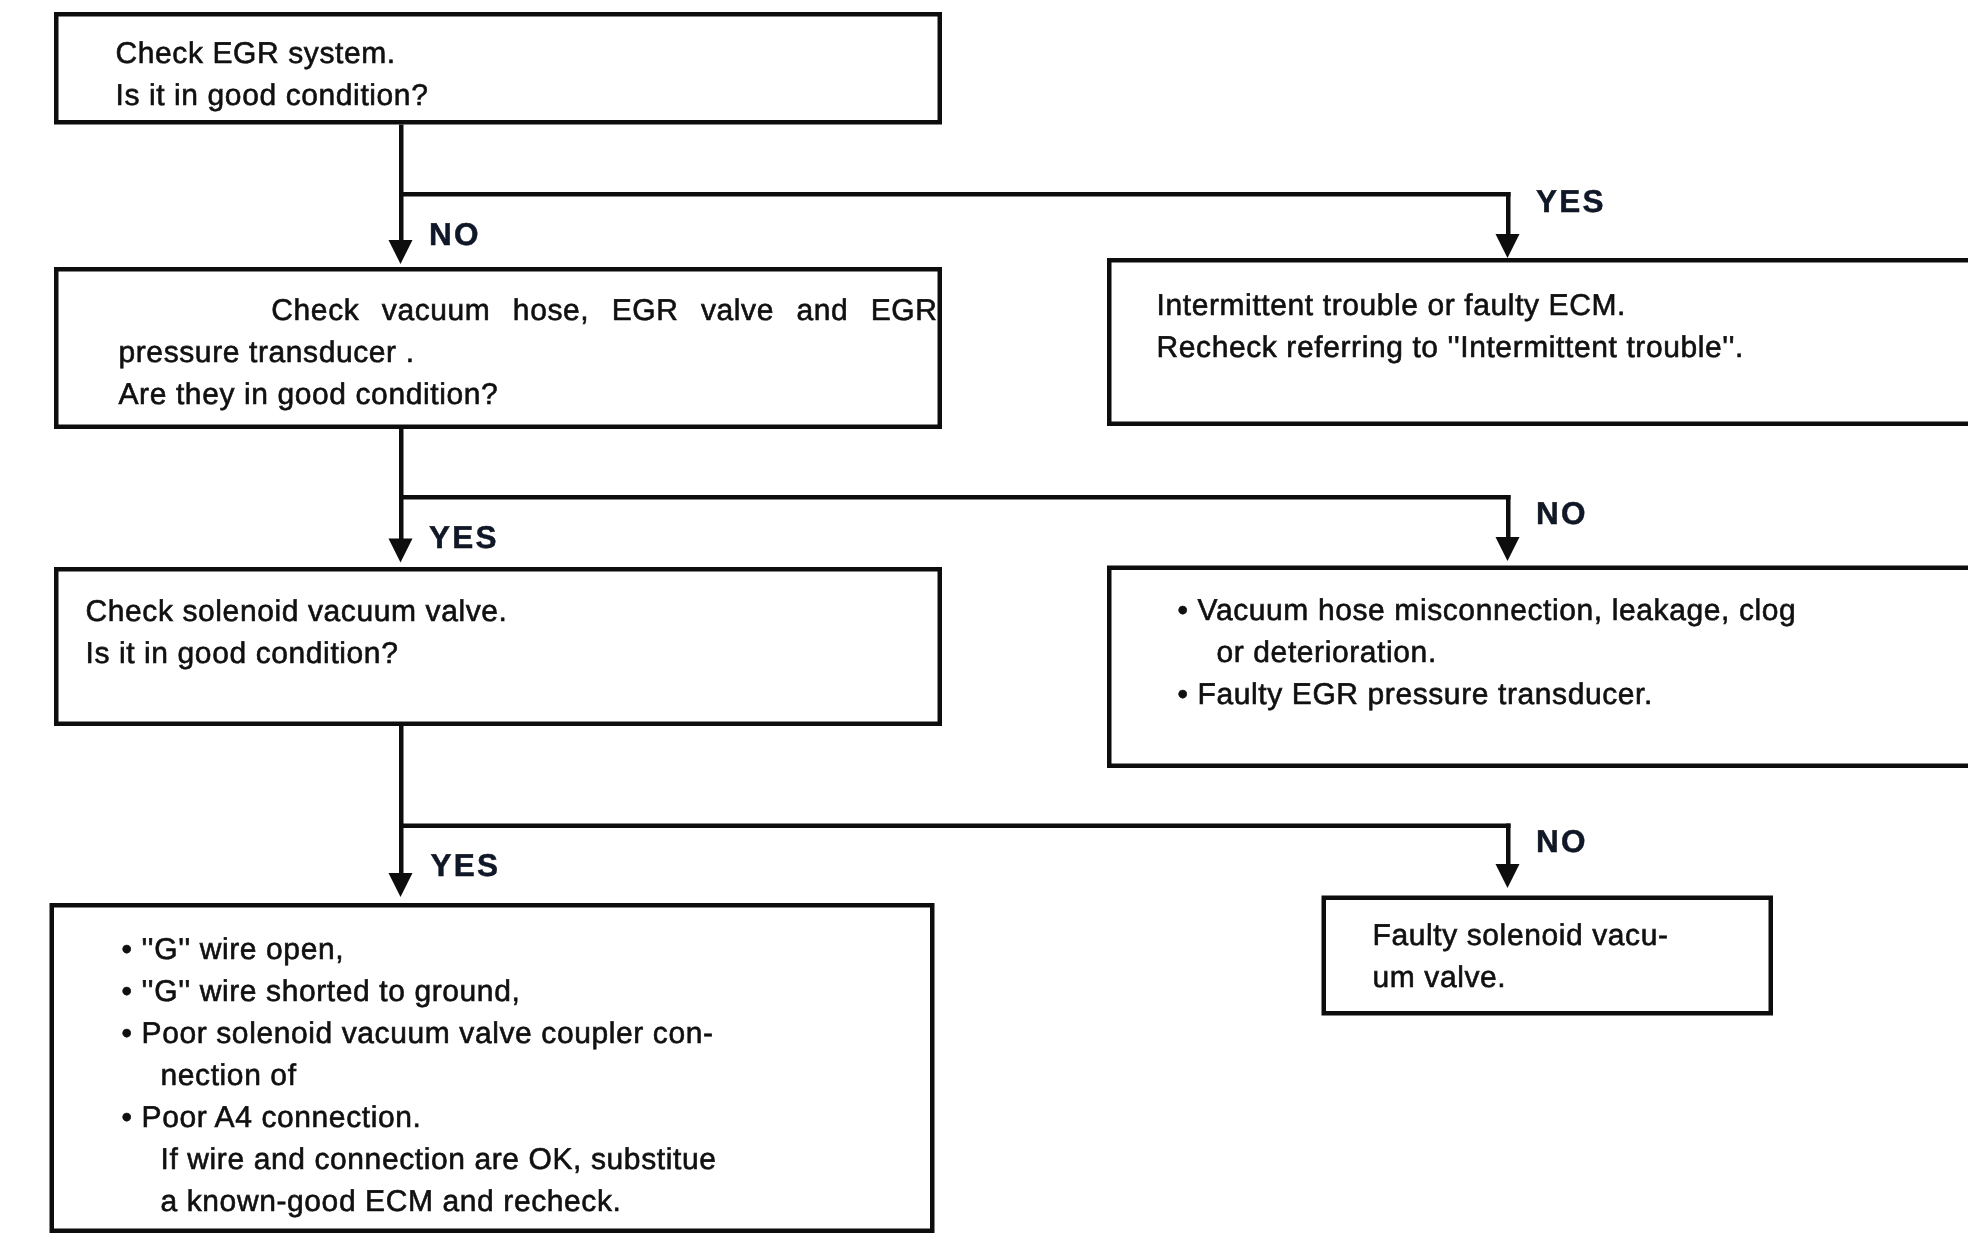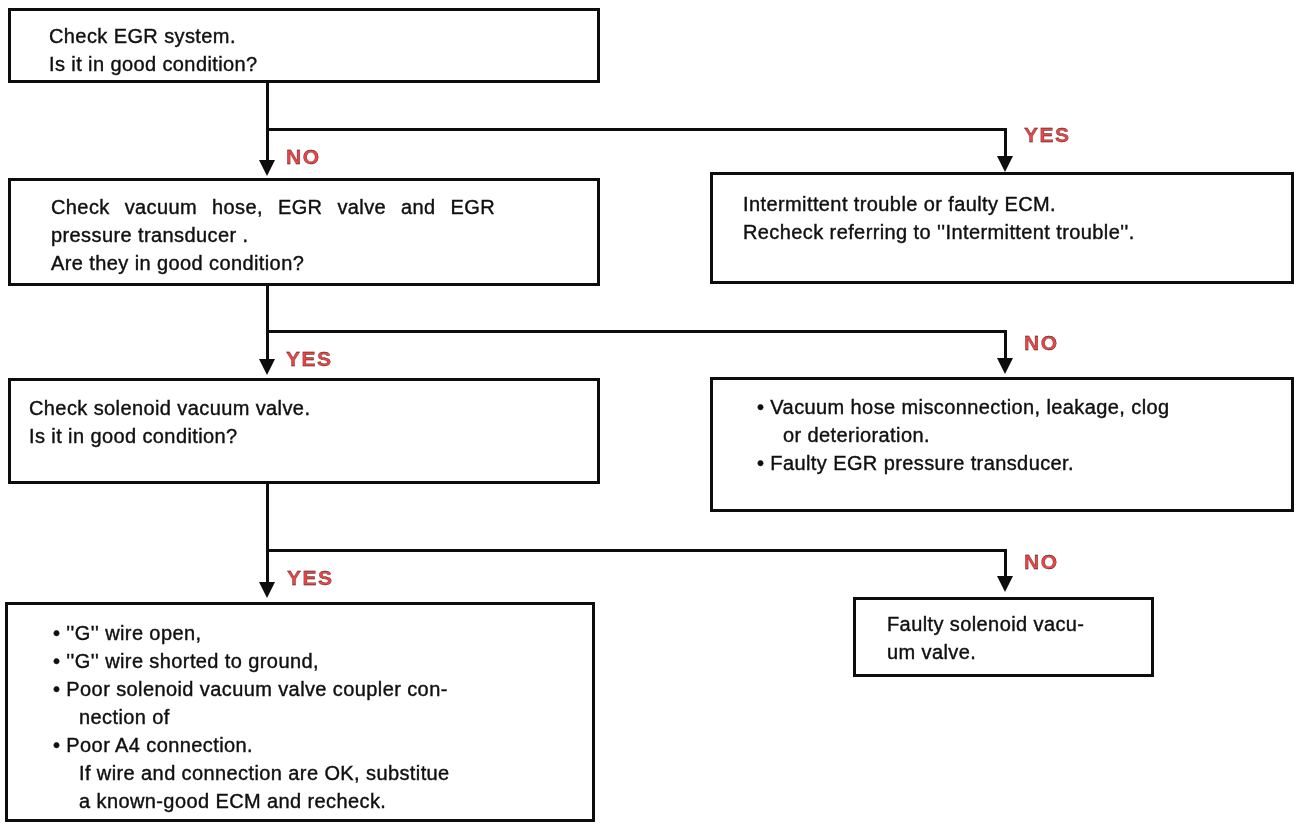--- a/index.html
+++ b/index.html
@@ -14,29 +14,30 @@
     background: #ffffff;
     font-family: "Liberation Sans", "DejaVu Sans", sans-serif;
     color: #101010;
     overflow: hidden;
   }
   .node {
     position: absolute;
     box-sizing: border-box;
     background: #ffffff;
     border: 3px solid #0d0d0d;
+    margin-left: 28px;
   }
   .ln {
     font-size: 20px;
     line-height: 28px;
     letter-spacing: 0.4px;
     white-space: pre;
     -webkit-text-stroke: 0.4px #101010;
   }
-  .spread { word-spacing: 9px; }
+  .spread { word-spacing: 9px; text-align: right; }
   .indent { padding-left: 26px; }
   .pad-a { padding: 11px 0 0 38px; }
   .pad-b { padding: 12px 0 0 40px; }
   .pad-c { padding: 15px 12px 0 30px; }
   .pad-s { padding: 13px 0 0 18px; }
   .pad-d { padding: 13px 0 0 44px; }
   .pad-e { padding: 14px 12px 0 45px; }
   .pad-f { padding: 10px 0 0 31px; }
   .hline, .vline {
     position: absolute;
@@ -48,21 +49,21 @@
     height: 0;
     border-left: 8px solid transparent;
     border-right: 8px solid transparent;
     border-top: 16px solid #0d0d0d;
   }
   .lbl {
     position: absolute;
     font-size: 21px;
     font-weight: 700;
     letter-spacing: 1.5px;
-    color: #ef4444;
+    color: #0f172a;
     -webkit-text-stroke: 0.3px #0d0d0d;
   }
 </style>
 </head>
 <body>
 
 <div class="canvas">
 
   <div class="node" style="left:8px; top:8px; width:592px; height:75px;">
     <div class="pad-a">

